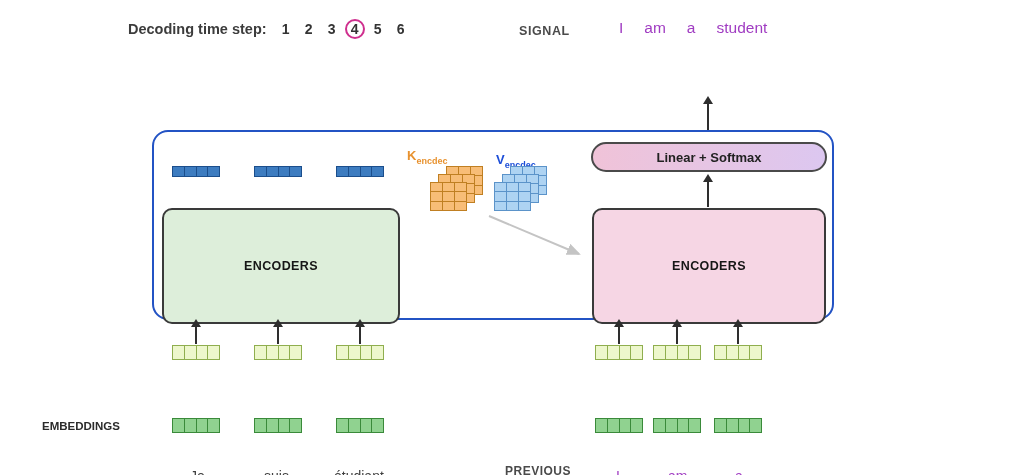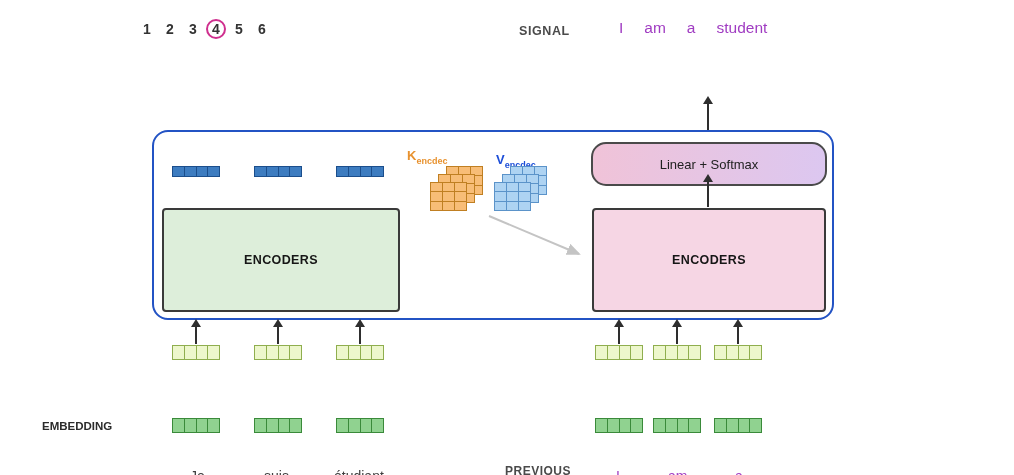--- a/index.html
+++ b/index.html
@@ -29,31 +29,31 @@
   .vec i { flex:1; border-right:1px solid; }
   .vec i:last-child { border-right:none; }
   .vec.blue  { height:11px; background:#3d7cc0; border:1px solid #1b4e8c; }
   .vec.blue i { border-color:#1b4e8c; }
   .vec.time  { height:15px; background:#edf7cc; border:1px solid #8fae4e; }
   .vec.time i { border-color:#8fae4e; }
   .vec.emb   { height:15px; background:#90d290; border:1px solid #3a8a3a; }
   .vec.emb i { border-color:#3a8a3a; }
 
   
-  .block { position:absolute; top:208px; height:104px; border:2px solid #3a3a3a; border-radius:4px;
+  .block { position:absolute; top:208px; height:116px; border:2px solid #3a3a3a; border-radius:10px;
            display:flex; align-items:center; justify-content:center;
            font-size:12.5px; font-weight:600; letter-spacing:.4px; color:#161616; }
   .encoders { left:162px; width:238px; background:#ddeeda; }
   .decoders { left:592px; width:234px; background:#f6d6e4; }
 
-  .linsoft { position:absolute; left:591px; top:142px; width:236px; height:44px;
+  .linsoft { position:absolute; left:591px; top:142px; width:236px; height:30px;
              border:2px solid #4a4a4a; border-radius:15px;
              background:linear-gradient(90deg,#f0c3d8,#dcc7f0);
              display:flex; align-items:center; justify-content:center;
-             font-size:13px; font-weight:400; color:#222; }
+             font-size:13px; font-weight:700; color:#222; }
 
   
   .kv { position:absolute; font-size:13px; font-weight:700; }
   .kv sub { font-size:9px; font-weight:700; }
   .kv.k { left:407px; top:148px; color:#e8922f; }
   .kv.v { left:496px; top:152px; color:#1d4ed8; }
 
   
   .mstack { position:absolute; width:54px; height:46px; }
   .matrix { position:absolute; width:37px; height:29px; display:grid;
@@ -83,20 +83,21 @@
                     color:#4a4a4a; letter-spacing:.5px; }
   .cut-word { position:absolute; top:468px; font-size:14px; color:#3f3f3f; }
   .cut-word.purple { color:#a03cc2; }
 </style>
 </head>
 <body>
 
 <div class="stage">
 
   <div class="decode-row">
+    <span class="decode-label">Decoding time step:</span>
     <span class="steps">
       <span class="step">1</span>
       <span class="step">2</span>
       <span class="step">3</span>
       <span class="step active">4</span>
       <span class="step">5</span>
       <span class="step">6</span>
     </span>
   </div>
 
@@ -262,21 +263,21 @@
       <i></i>
       <i></i>
     </div>
   <div class="vec time" style="left:714px; top:345px;">
       <i></i>
       <i></i>
       <i></i>
       <i></i>
     </div>
 
-  <div class="embeddings-label">EMBEDDING</div>
+  <div class="embeddings-label">EMBEDDINGS</div>
 
   <div class="vec emb" style="left:172px; top:418px;">
       <i></i>
       <i></i>
       <i></i>
       <i></i>
     </div>
   <div class="vec emb" style="left:254px; top:418px;">
       <i></i>
       <i></i>

